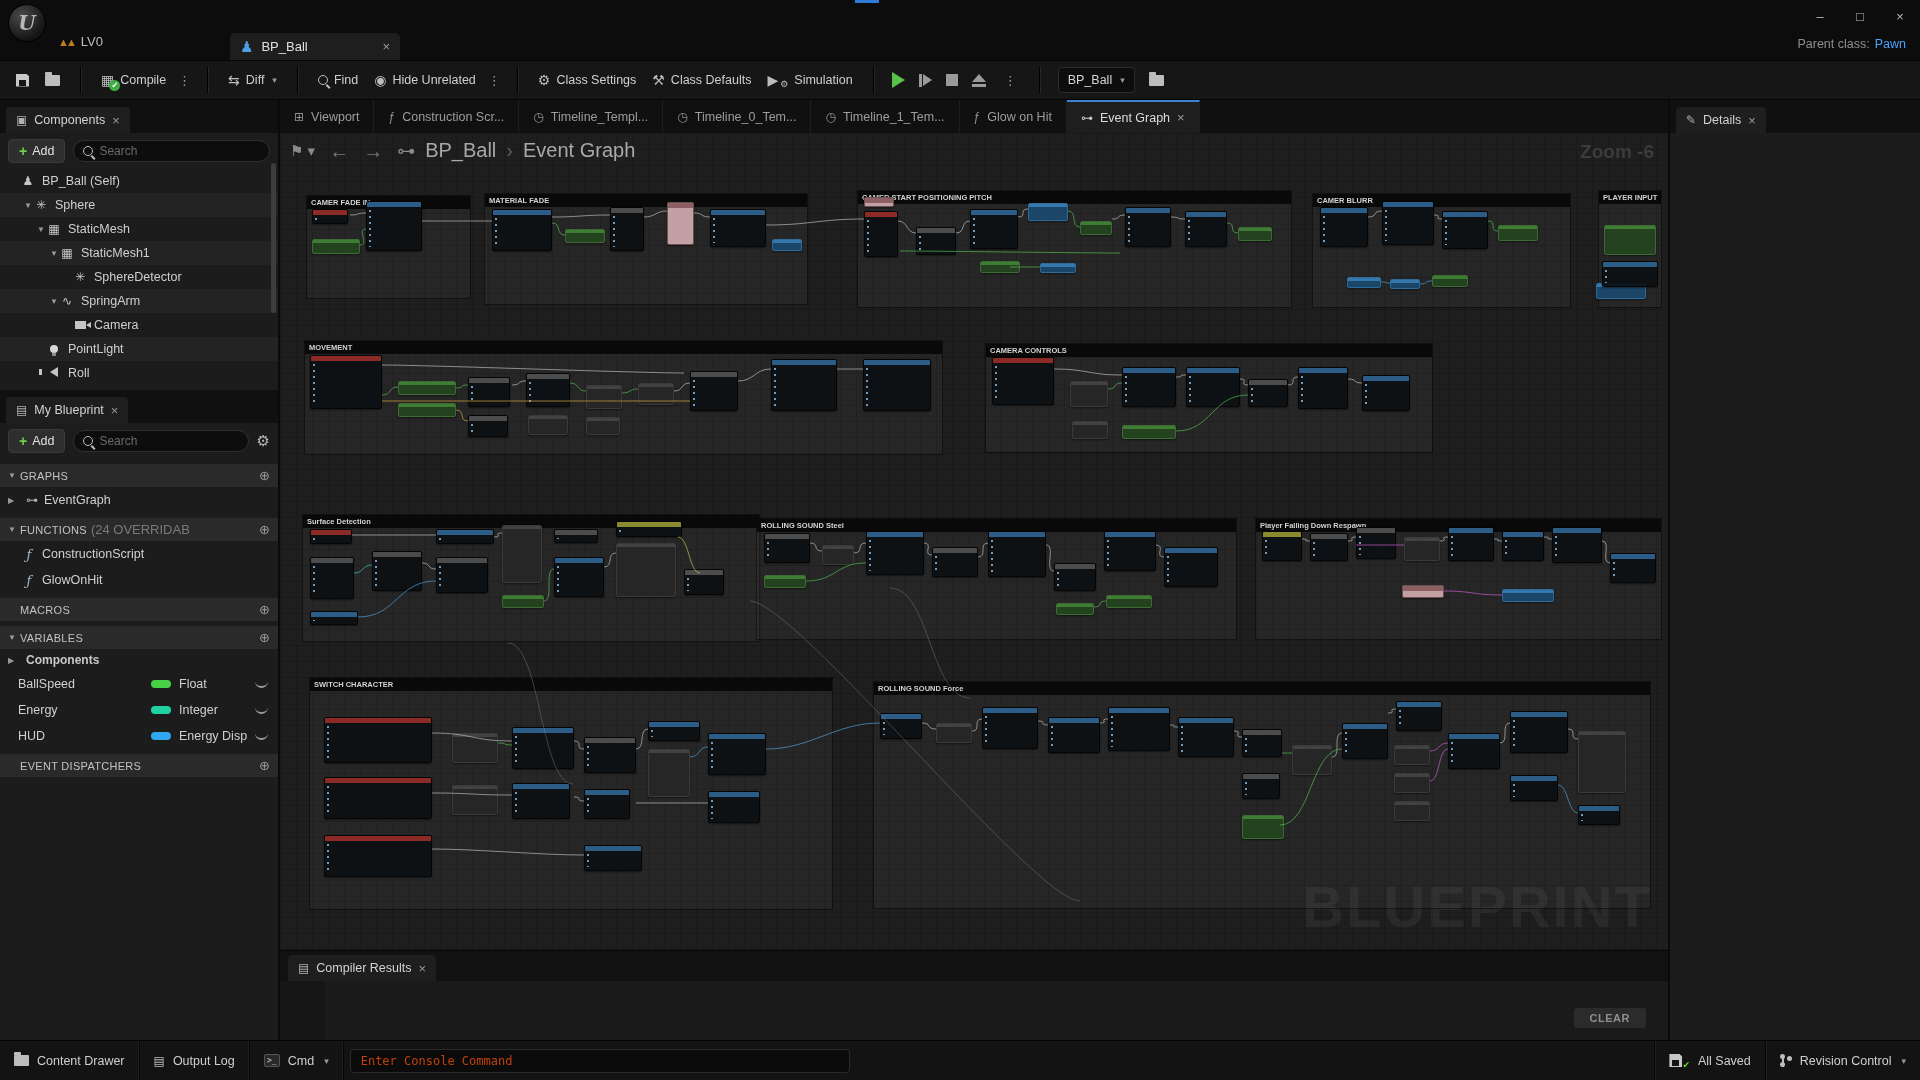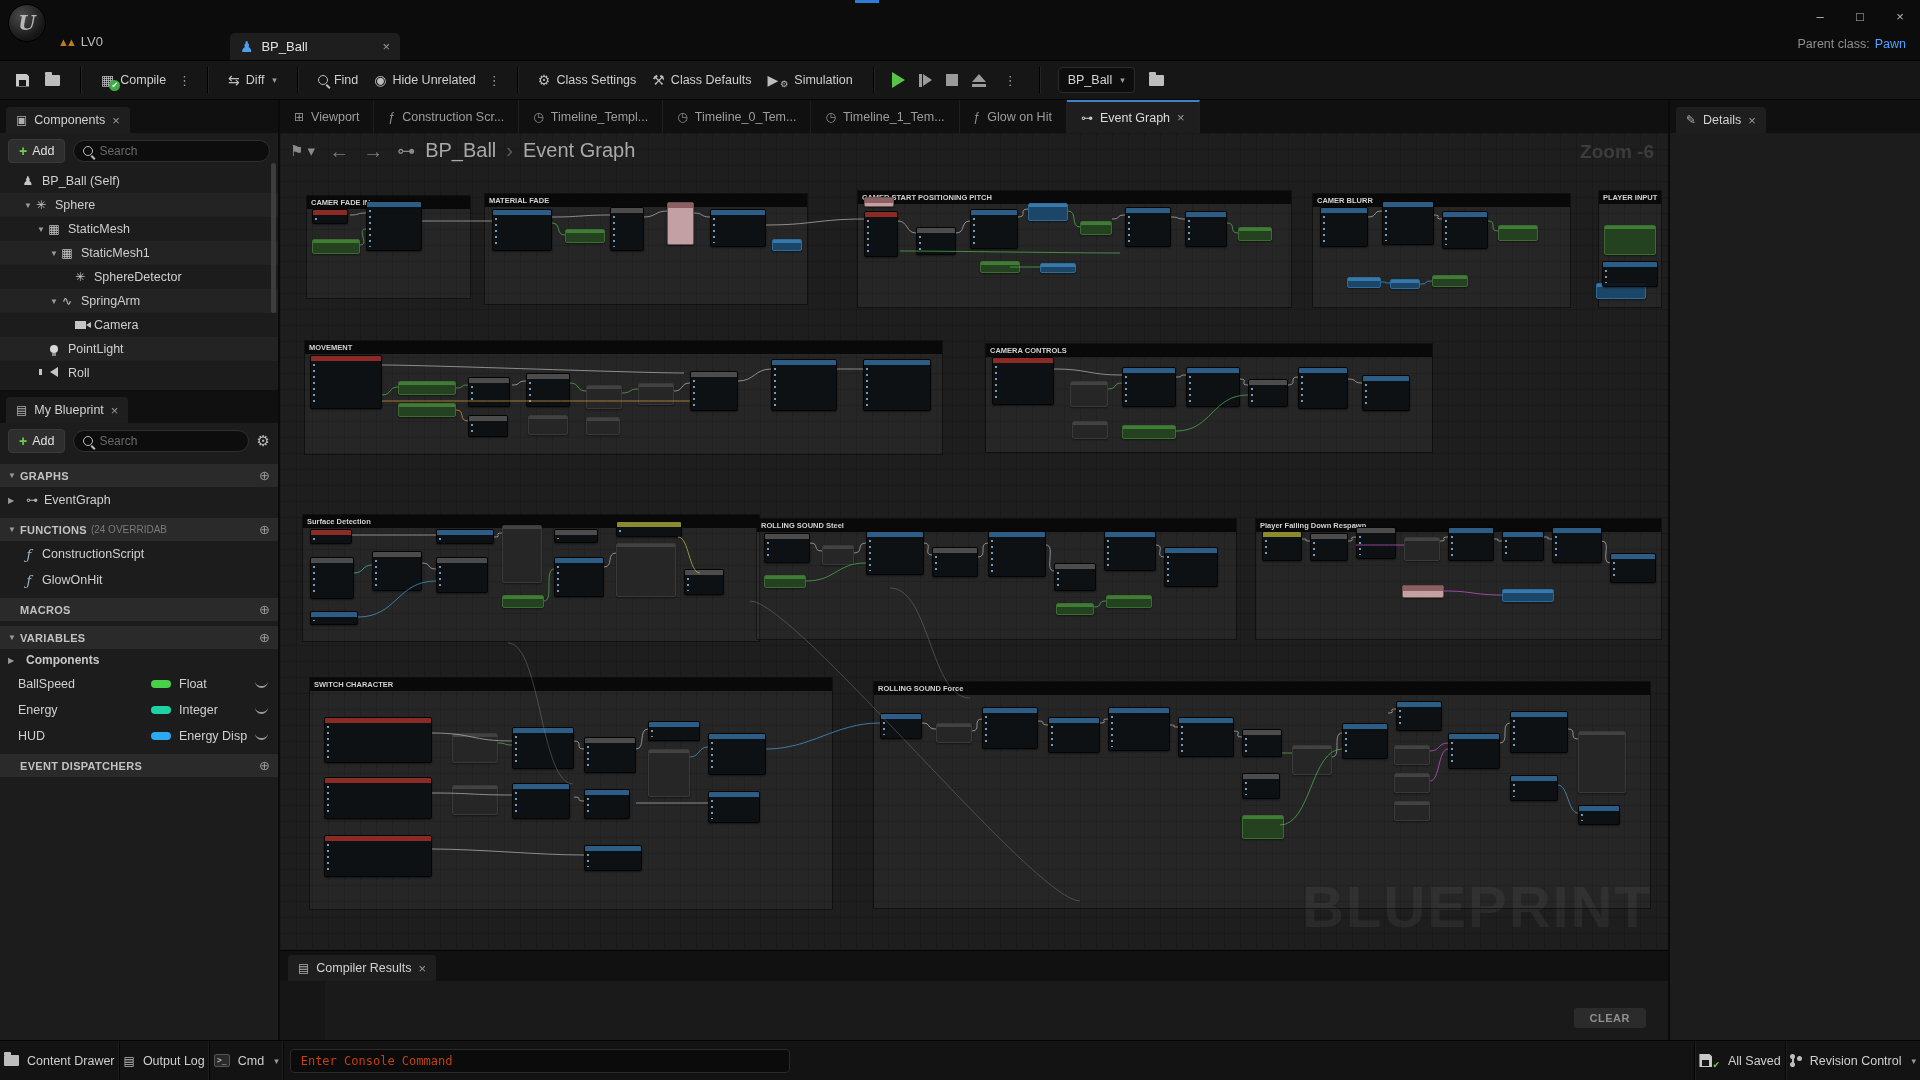--- a/index.html
+++ b/index.html
@@ -92,22 +92,22 @@
   .icon-bulb { display:inline-block; width:8px; height:8px; background:#d8d8d8; border-radius:50%; position:relative; }
   .icon-bulb::after { content:""; position:absolute; left:2px; top:8px; width:4px; height:3px; background:#8a8a8a; }
   .icon-speaker { display:inline-block; width:0; height:0; border-right:8px solid #c5c5c5; border-top:5px solid transparent; border-bottom:5px solid transparent; position:relative; }
   .icon-speaker::before { content:""; position:absolute; left:-11px; top:-3px; width:3px; height:6px; background:#c5c5c5; }
   .vscroll { position:absolute; right:2px; top:30px; width:5px; height:150px; background:#3d3d3d; border-radius:3px; }
 
   
   .mybp-block { flex:1; display:flex; flex-direction:column; min-height:0; }
   .sec-hdr { height:23px; background:#2a2a2a; display:flex; align-items:center; padding:0 8px; margin-top:5px; }
   .sec-arrow { font-size:8px; color:#9a9a9a; width:12px; }
-  .sec-title { font-size:11px; font-weight:700; color:#c2c2c2; letter-spacing:.3px; white-space:nowrap; }
-  .sec-extra { font-size:10px; color:#7a7a7a; font-weight:400; margin-left:4px; white-space:nowrap; overflow:hidden; }
+  .sec-title { font-size:11px; font-weight:400; color:#c2c2c2; letter-spacing:.3px; white-space:nowrap; }
+  .sec-extra { font-size:13px; color:#7a7a7a; font-weight:400; margin-left:4px; white-space:nowrap; overflow:hidden; }
   .sec-plus { margin-left:auto; color:#9a9a9a; font-size:13px; }
   .bp-row { height:26px; display:flex; align-items:center; padding:0 8px; font-size:12.5px; color:#d0d0d0; gap:6px; }
   .bp-row .fico { color:#9fb6c8; font-style:italic; font-family:"DejaVu Serif", serif; font-size:13px; width:14px; text-align:center; }
   .bp-row .gico { color:#b0b0b0; font-size:12px; }
   .group-row { height:22px; display:flex; align-items:center; padding:0 8px; gap:6px; font-size:12px; font-weight:700; color:#c8c8c8; }
   .var-row { height:26px; display:flex; align-items:center; padding:0 10px 0 18px; font-size:12.5px; color:#d0d0d0; }
   .var-name { flex:1; }
   .var-pill { width:20px; height:8px; border-radius:4px; margin-right:8px; flex:none; }
   .var-type { width:76px; white-space:nowrap; overflow:hidden; }
   .icon-eye { width:13px; height:7px; border-bottom:2px solid #9a9a9a; border-radius:0 0 12px 12px; flex:none; }
@@ -153,21 +153,21 @@
   .compiler-strip { height:30px; background:#111; display:flex; align-items:flex-end; padding-left:8px; }
   .compiler-body { flex:1; position:relative; background:#1a1a1a;margin-left:45px; }
   .clear-btn { position:absolute; right:22px; bottom:12px; background:#2b2b2b; color:#8f8f8f; font-size:11px; font-weight:700;
     letter-spacing:.5px; padding:4px 16px; border-radius:3px; }
 
   
   .details-body { flex:1; background:#1c1c1c; }
 
   
   .statusbar { height:40px; flex:none; background:#131313; border-top:1px solid #040404; display:flex; align-items:center; }
-  .sb-item { display:flex; align-items:center; gap:8px; padding:0 4px; height:100%; color:#cfcfcf; font-size:12.5px; border-right:1px solid #050505; box-shadow:inset -1px 0 0 #1f1f1f; }
+  .sb-item { display:flex; align-items:center; gap:8px; padding:0 14px; height:100%; color:#cfcfcf; font-size:12.5px; border-right:1px solid #050505; box-shadow:inset -1px 0 0 #1f1f1f; }
   .sb-right { margin-left:auto; display:flex; height:100%; }
   .sb-right .sb-item { border-left:1px solid #050505; border-right:none; box-shadow:inset 1px 0 0 #1f1f1f; }
   .console-input { width:500px; height:24px; background:#0b0b0b; border:1px solid #2a2a2a; border-radius:4px; margin-left:6px;
     display:flex; align-items:center; padding:0 10px; color:#c2410c; font-family:"DejaVu Sans Mono", monospace; font-size:12px; }
   .cmd-ico { width:16px; height:13px; background:#2a2a2a; border:1px solid #555; border-radius:2px; color:#cfcfcf; font-size:8px; line-height:11px; text-align:center; font-family:"DejaVu Sans Mono", monospace; }
   .icon-branch { width:12px; height:13px; position:relative; }
   .icon-branch::before { content:""; position:absolute; left:2px; top:2px; bottom:0; width:2px; background:#bdbdbd; }
   .icon-branch::after { content:""; position:absolute; left:0; top:0; width:5px; height:5px; border-radius:50%; background:#bdbdbd;
     box-shadow:7px 2px 0 #bdbdbd, 0 8px 0 #bdbdbd; }
   .saved-check { color:#6dd345; font-size:9px; margin-left:-8px; margin-top:8px; }

